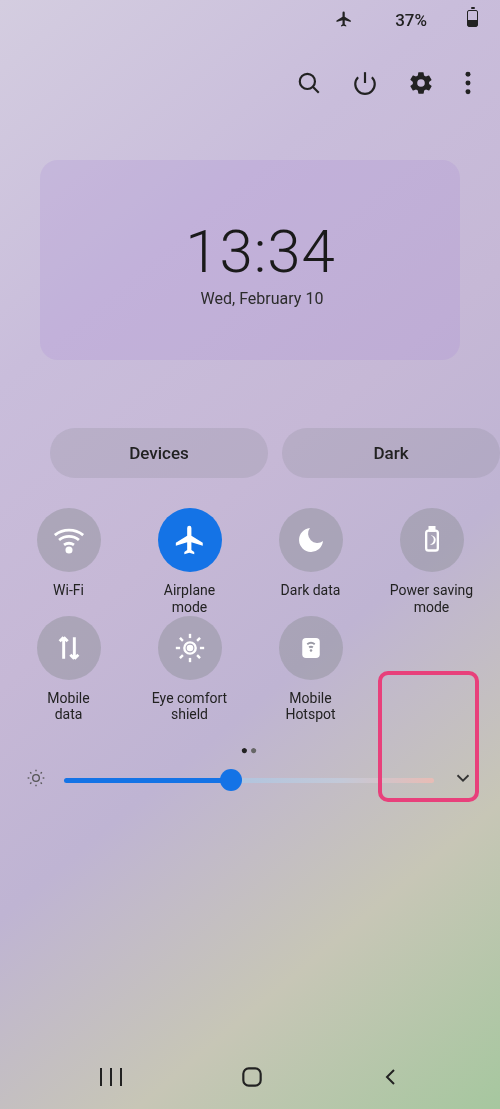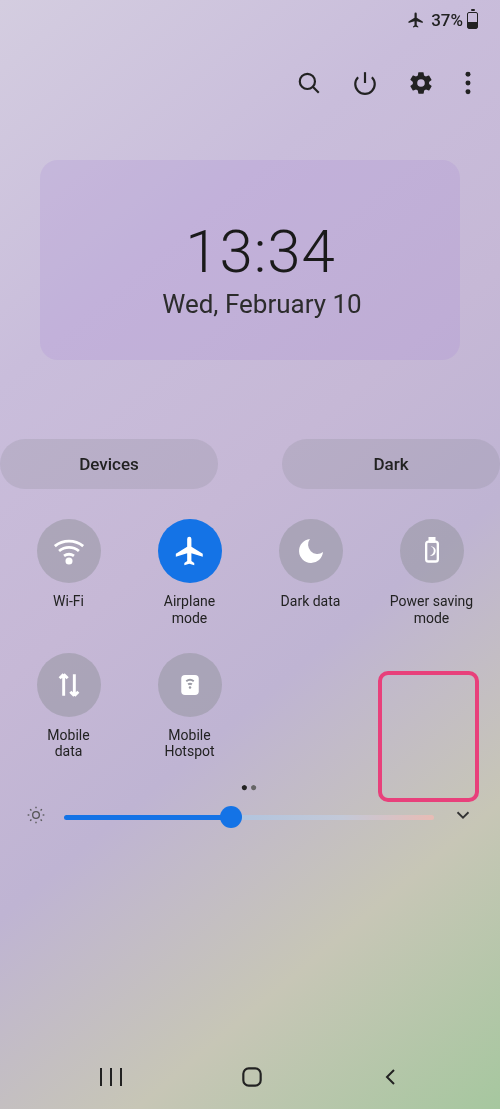--- a/index.html
+++ b/index.html
@@ -18,27 +18,27 @@
     content: "";
     position: absolute;
     left: 40px; top: 160px;
     width: 420px; height: 200px;
     background: rgba(170, 135, 215, 0.22);
     border-radius: 18px;
   }
   .status-bar {
     display: flex;
     justify-content: flex-end;
-    align-items: center;
     padding: 10px 22px 0 0;
     font-size: 17px;
     font-weight: 500;
     color: #222;
     position: relative;
     z-index: 2;
+    gap: 36px;
   }
   .status-batt {
     display: inline-block;
     width: 11px; height: 17px;
     border: 1.5px solid #222;
     border-radius: 2px;
     margin-left: 4px;
     position: relative;
   }
   .status-batt::before {
@@ -73,50 +73,50 @@
     z-index: 2;
   }
   .clock-time {
     font-size: 60px;
     font-weight: 300;
     letter-spacing: 1px;
     color: #1a1a1a;
     padding-left: 21px;
   }
   .clock-date {
-    font-size: 26px;
+    font-size: 16px;
     font-weight: 400;
     color: #2c2c2c;
     margin-top: 2px;
     padding-left: 24px;
   }
   .pills {
     display: flex;
-    justify-content: space-between;
+    gap: 14px;
+    justify-content: flex-end;
     margin-top: 120px;
     position: relative;
     z-index: 2;
   }
   .pill {
     width: 218px;
     height: 50px;
     border-radius: 26px;
     background: rgba(140,140,150,0.25);
     display: flex;
     align-items: center;
     justify-content: center;
     font-size: 17px;
     font-weight: 500;
     color: #222;
   }
   .tile-grid {
     display: grid;
     grid-template-columns: repeat(4, 1fr);
     padding: 30px 8px 0;
-    row-gap: 26px;
     position: relative;
     z-index: 2;
   }
   .tile {
     display: flex;
     flex-direction: column;
     align-items: center;
     justify-content: flex-start;
     position: relative;
   }
@@ -302,20 +302,38 @@
     <div class="tile-circle">
       <svg width="32" height="32" viewBox="0 0 24 24" fill="none" stroke="#fff" stroke-width="2.2">
           <path d="M8 4v16M8 4l-3 3M8 4l3 3"></path>
           <path d="M16 20V4M16 20l-3-3M16 20l3-3"></path>
         </svg>
     </div>
     <div class="tile-label">Mobile
 data</div>
   </div>
 
+  <div class="tile">
+    <div class="tile-circle">
+      <svg width="34" height="34" viewBox="0 0 24 24" fill="none" stroke="#fff" stroke-width="1.7">
+          <circle cx="12" cy="12" r="4"></circle>
+          <circle cx="12" cy="12" r="1.5" fill="#fff"></circle>
+          <line x1="12" y1="2" x2="12" y2="5"></line>
+          <line x1="12" y1="19" x2="12" y2="22"></line>
+          <line x1="2" y1="12" x2="5" y2="12"></line>
+          <line x1="19" y1="12" x2="22" y2="12"></line>
+          <line x1="4.9" y1="4.9" x2="7" y2="7"></line>
+          <line x1="17" y1="17" x2="19.1" y2="19.1"></line>
+          <line x1="4.9" y1="19.1" x2="7" y2="17"></line>
+          <line x1="17" y1="7" x2="19.1" y2="4.9"></line>
+        </svg>
+    </div>
+    <div class="tile-label">Eye comfort
+shield</div>
+  </div>
 
   <div class="tile">
     <div class="tile-circle">
       <svg width="30" height="30" viewBox="0 0 24 24" fill="#fff">
           <rect x="5" y="4" width="14" height="16" rx="3"></rect>
           <path d="M9 9a5 5 0 0 1 6 0M10.5 11.5a2.5 2.5 0 0 1 3 0" fill="none" stroke="#9a9aa5" stroke-width="1.6"></path>
           <circle cx="12" cy="14" r="1" fill="#9a9aa5"></circle>
         </svg>
     </div>
     <div class="tile-label">Mobile

